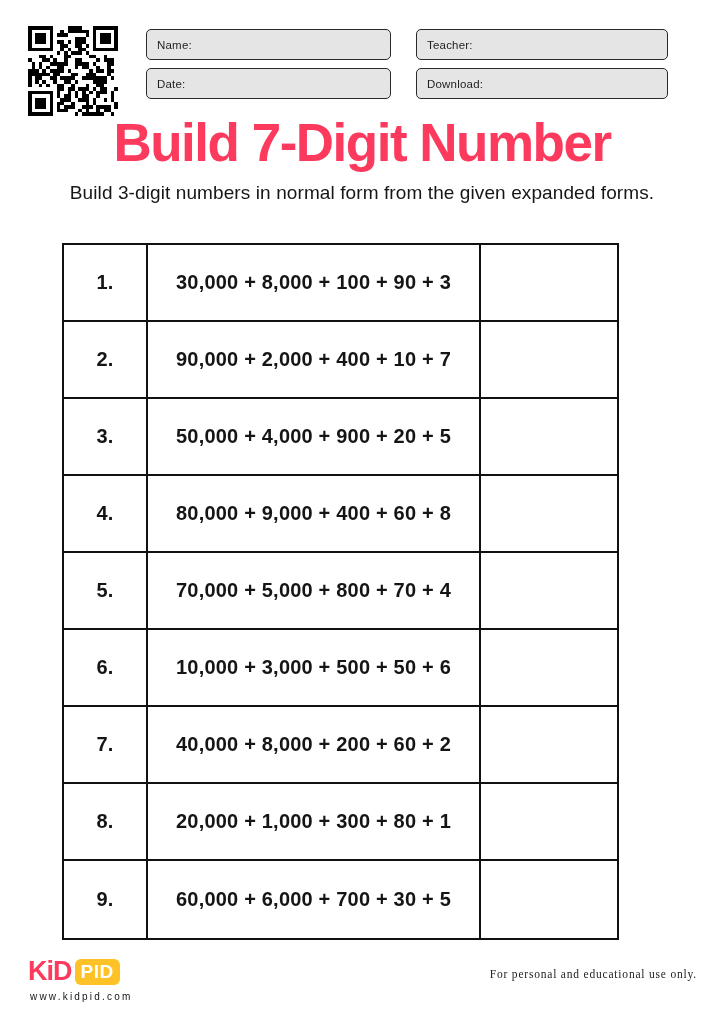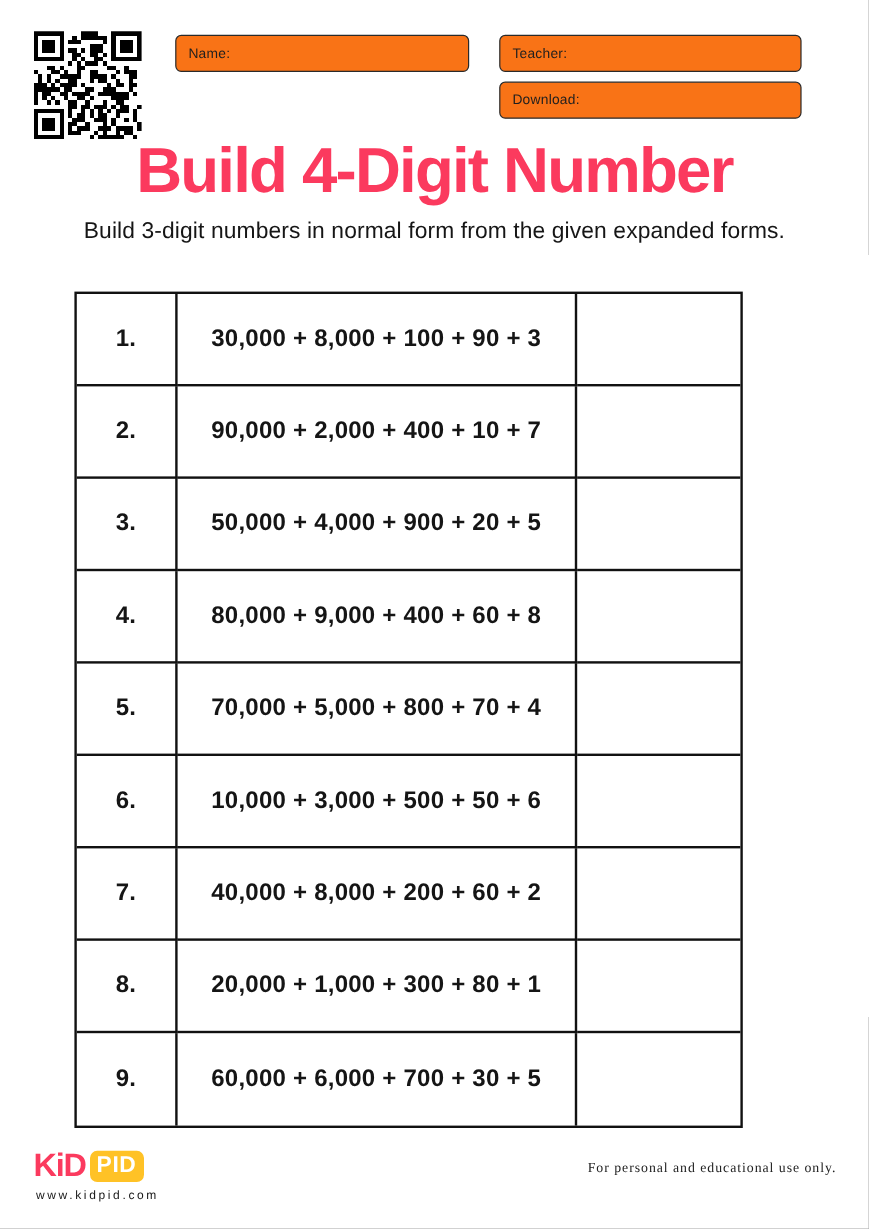--- a/index.html
+++ b/index.html
@@ -21,21 +21,21 @@
   
   .qr{
     position:absolute;left:28px;top:26px;width:90px;height:90px;
   }
   .qr svg{width:100%;height:100%;display:block;}
   .fieldbox{
     position:absolute;height:31px;
     border:1.6px solid #2a2a2a;border-radius:5px;
     display:flex;align-items:center;
     padding-left:10px;
-    background:#f97316;
+    background:#e5e5e5;
   }
   .fieldbox span{
     font-size:11.5px;color:#1f1f1f;letter-spacing:.2px;
   }
   .fb-name{left:146px;top:29px;width:245px;}
   .fb-section{left:416px;top:29px;width:252px;}
   .fb-date{left:146px;top:68px;width:245px;}
   .fb-teacher{left:416px;top:68px;width:252px;}
   
   .title{
@@ -331,25 +331,28 @@
         <rect x="2" y="20" width="3" height="3" fill="#000"></rect>
       </svg>
   </div>
 
   <div class="fieldbox fb-name">
     <span>Name:</span>
   </div>
   <div class="fieldbox fb-section">
     <span>Teacher:</span>
   </div>
+  <div class="fieldbox fb-date">
+    <span>Date:</span>
+  </div>
   <div class="fieldbox fb-teacher">
     <span>Download:</span>
   </div>
 
-  <h1 class="title">Build 4-Digit Number</h1>
+  <h1 class="title">Build 7-Digit Number</h1>
   <p class="subtitle">Build 3-digit numbers in normal form from the given expanded forms.</p>
 
   <div class="wtable" id="wtable">
     <div class="cell c1 cell-num">1.</div>
     <div class="cell c2 cell-expr">30,000 + 8,000 + 100 + 90 + 3</div>
     <div class="cell c3 cell-ans"></div>
 
     <div class="cell c1 cell-num">2.</div>
     <div class="cell c2 cell-expr">90,000 + 2,000 + 400 + 10 + 7</div>
     <div class="cell c3 cell-ans"></div>

